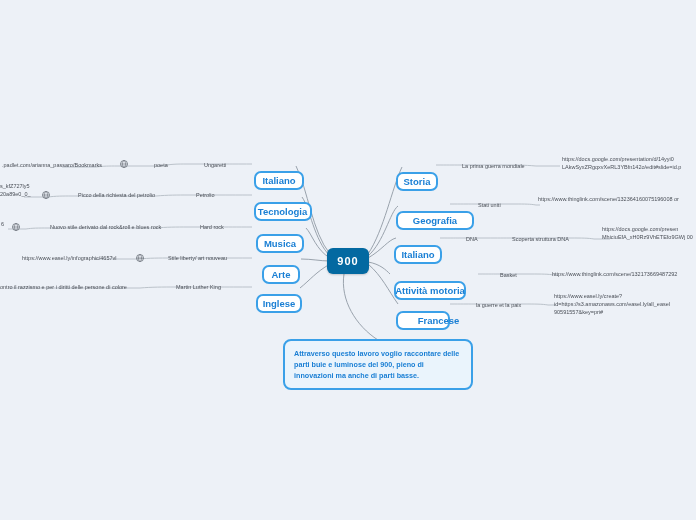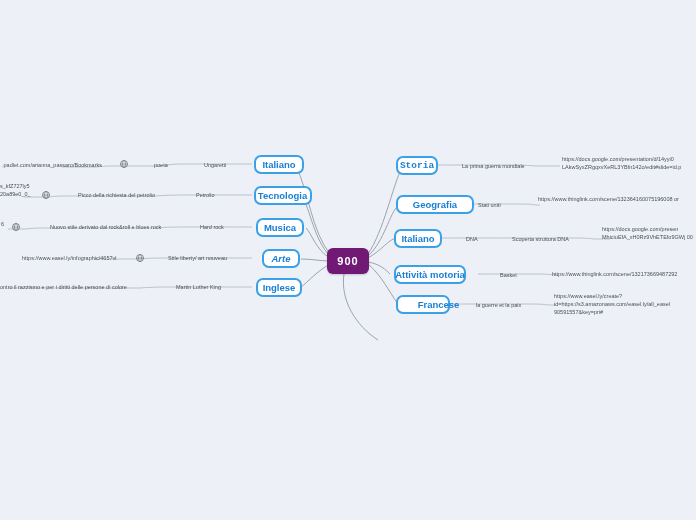--- a/index.html
+++ b/index.html
@@ -29,21 +29,21 @@
     pointer-events: none;
   }
 
   
   .center-node {
     position: absolute;
     left: 327px;
     top: 248px;
     width: 42px;
     height: 26px;
-    background: #701a75;
+    background: #0369a1;
     border-radius: 6px;
     color: #ffffff;
     font-size: 11px;
     font-weight: bold;
     letter-spacing: 1px;
     display: flex;
     align-items: center;
     justify-content: center;
     box-shadow: 0 1px 2px rgba(0,0,0,0.18);
   }
@@ -57,20 +57,21 @@
     color: #1a7fd4;
     font-size: 9.5px;
     font-weight: bold;
     display: flex;
     align-items: center;
     justify-content: center;
     height: 19px;
     box-sizing: border-box;
     white-space: nowrap;
     padding: 0 7px;
+    margin-top: 16px;
   }
 
   
   .sub-label {
     position: absolute;
     font-size: 5.5px;
     color: #4a4f57;
     white-space: nowrap;
     line-height: 1.5;
   }
@@ -163,24 +164,24 @@
       <path d="M450,304 C462,304 466,304 474,304 L522,304"></path>
       <path d="M522,304 C536,304 542,304 548,305 L556,305"></path>
     </g>
   </svg>
 
   <div class="center-node">900</div>
 
   <div class="branch-node" style="left:254px; top:155px; width:50px;">Italiano</div>
   <div class="branch-node" style="left:254px; top:186px; width:58px;padding-left:6px;">Tecnologia</div>
   <div class="branch-node" style="left:256px; top:218px; width:48px;">Musica</div>
-  <div class="branch-node" style="left:262px; top:249px; width:38px;font-style:italic;">Arte</div>
+  <div class="branch-node" style="left:262px; top:249px; width:38px;">Arte</div>
   <div class="branch-node" style="left:256px; top:278px; width:46px;">Inglese</div>
 
-  <div class="branch-node" style="left:396px; top:156px; width:42px;font-family:Liberation Mono, monospace;">Storia</div>
+  <div class="branch-node" style="left:396px; top:156px; width:42px;">Storia</div>
   <div class="branch-node" style="left:396px; top:195px; width:78px;">Geografia</div>
   <div class="branch-node" style="left:394px; top:229px; width:48px;">Italiano</div>
   <div class="branch-node" style="left:394px; top:265px; width:72px;">Attività motoria</div>
   <div class="branch-node" style="left:396px; top:295px; width:54px;padding-left:38px;">Francese</div>
 
   <div class="sub-label" style="left:204px; top:161px;">Ungaretti</div>
   <div class="sub-label" style="left:154px; top:161px;">poeta</div>
   <div class="sub-label" style="left:2px; top:161px;">.padlet.com/arianna_passaro/Bookmarks</div>
   <span class="globe-icon" style="left:120px; top:160px;">
     <svg viewBox="0 0 16 16" width="8" height="8">
@@ -241,14 +242,15 @@
 00</div>
 
   <div class="sub-label" style="left:500px; top:271px;">Basket</div>
   <div class="sub-label multiline" style="left:552px; top:271px; width:144px;">https://www.thinglink.com/scene/132173669487292</div>
 
   <div class="sub-label" style="left:476px; top:301px;">la guerre et la paix</div>
   <div class="sub-label multiline" style="left:554px; top:293px; width:142px;">https://www.easel.ly/create?
 id=https://s3.amazonaws.com/easel.ly/all_easel
 90591557&amp;key=pri#</div>
 
+  <div class="note-box">Attraverso questo lavoro voglio raccontare delle parti buie e luminose del 900, pieno di innovazioni ma anche di parti basse.</div>
 
 </div>
 
 </body></html>

